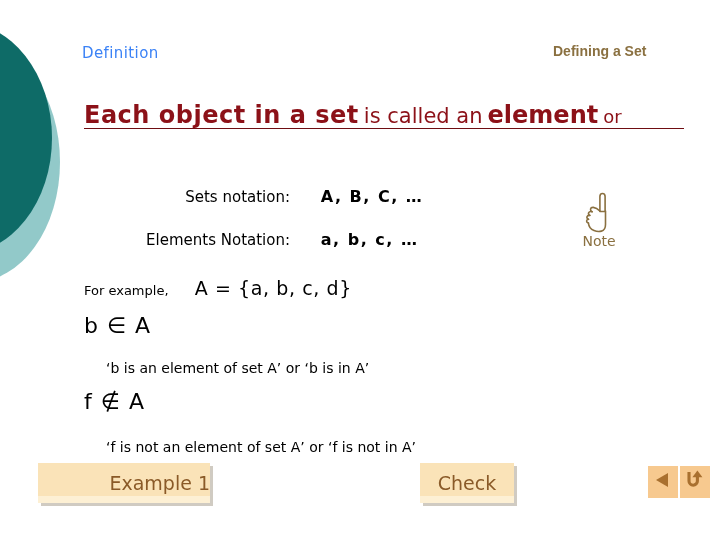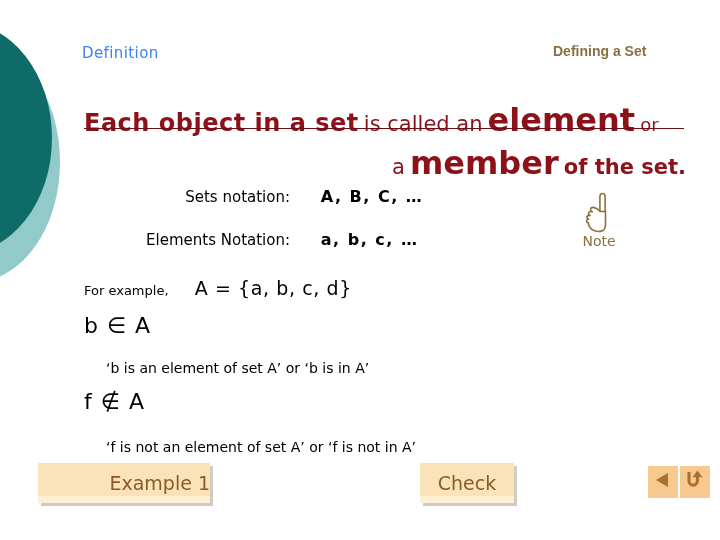--- a/index.html
+++ b/index.html
@@ -83,21 +83,21 @@
   .strike-rule {
     position: absolute;
     left: 84px;
     top: 128px;
     width: 600px;
     height: 1px;
     background: #6f0d12;
   }
   .w-big   { font-size: 24px; font-weight: bold; letter-spacing: 0.5px; }
   .w-med   { font-size: 21px; font-weight: normal; }
-  .w-bold  { font-size: 32px; font-weight: bold; }
+  .w-bold  { font-size: 24px; font-weight: bold; }
   .w-small { font-size: 18px; font-weight: normal; }
   .w-m2    { font-size: 21px; font-weight: bold; }
 
   
   .notation {
     position: absolute;
     left: 104px;
     width: 330px;
     font-family: "DejaVu Sans", sans-serif;
     font-size: 15px;
@@ -203,25 +203,20 @@
 
   <div class="hdr-definition">Definition</div>
   <div class="hdr-topic">Defining a Set</div>
 
   <div class="statement">
     <span class="line1">
       <span class="w-big">Each object in a set</span>
       <span class="w-med">is called an</span>
       <span class="w-bold">element</span>
       <span class="w-small">or</span>
-    </span>
-    <span class="line2">
-      <span class="w-med">a</span>
-      <span class="w-bold">member</span>
-      <span class="w-m2">of the set.</span>
     </span>
   </div>
   <div class="strike-rule"></div>
 
   <div class="notation" id="notation-sets">
     <span class="lbl">Sets notation:</span>
     <span class="val">A, B, C, …</span>
   </div>
   <div class="notation" id="notation-elements">
     <span class="lbl">Elements Notation:</span>

